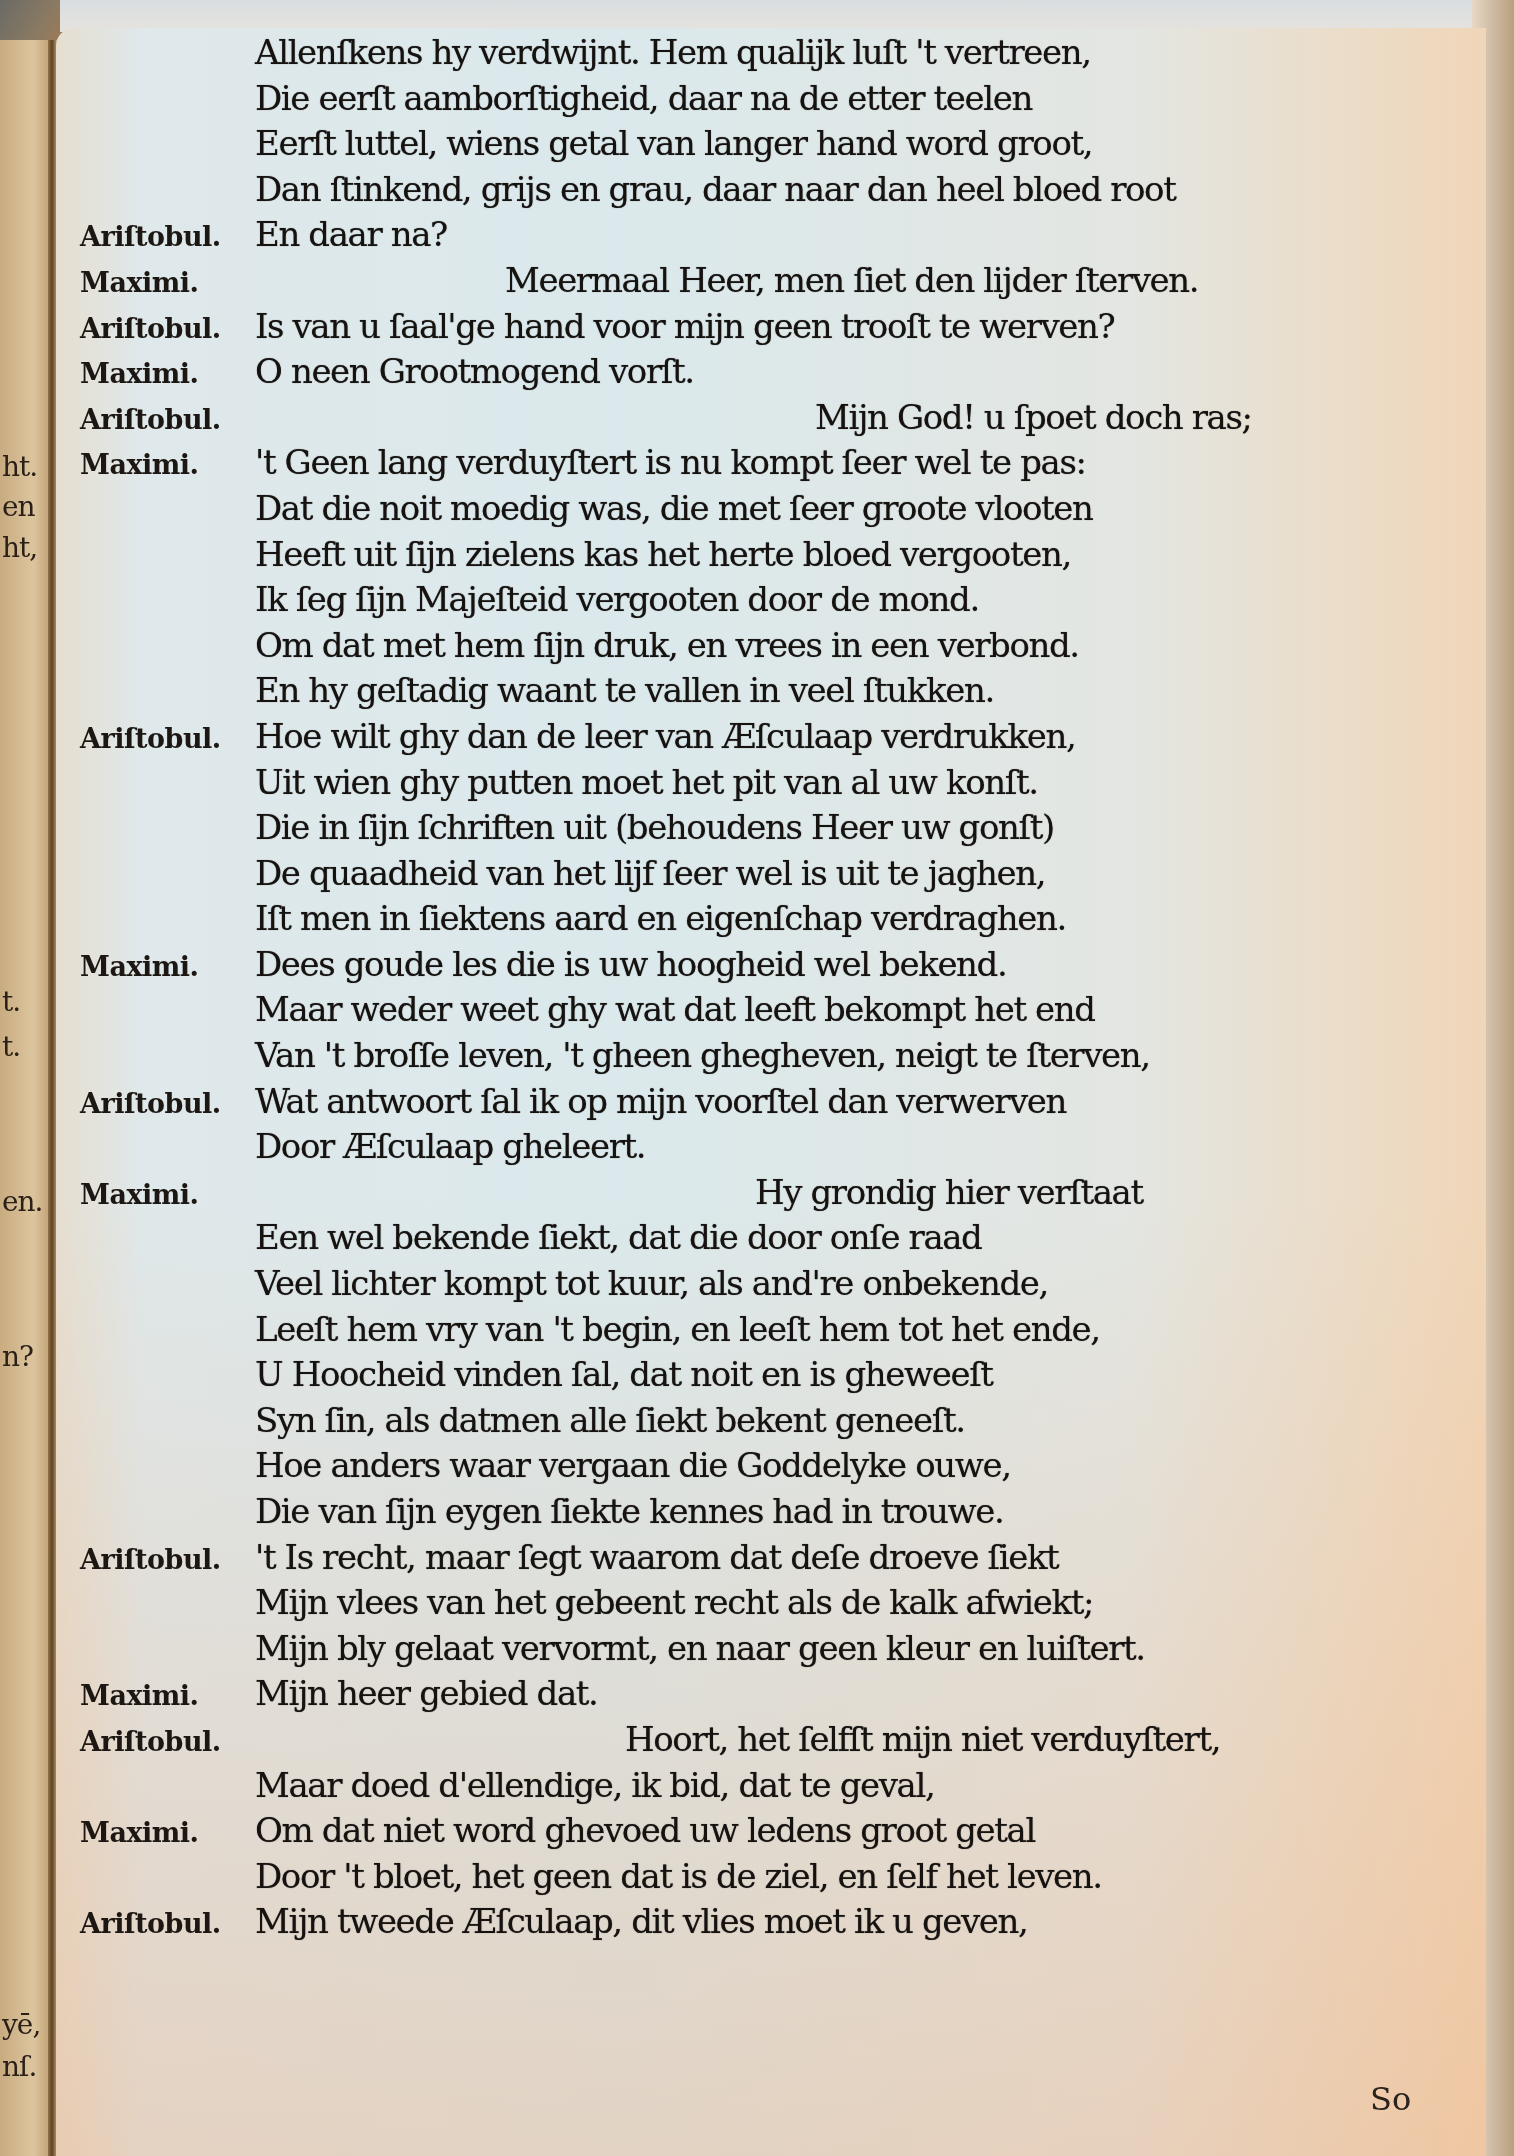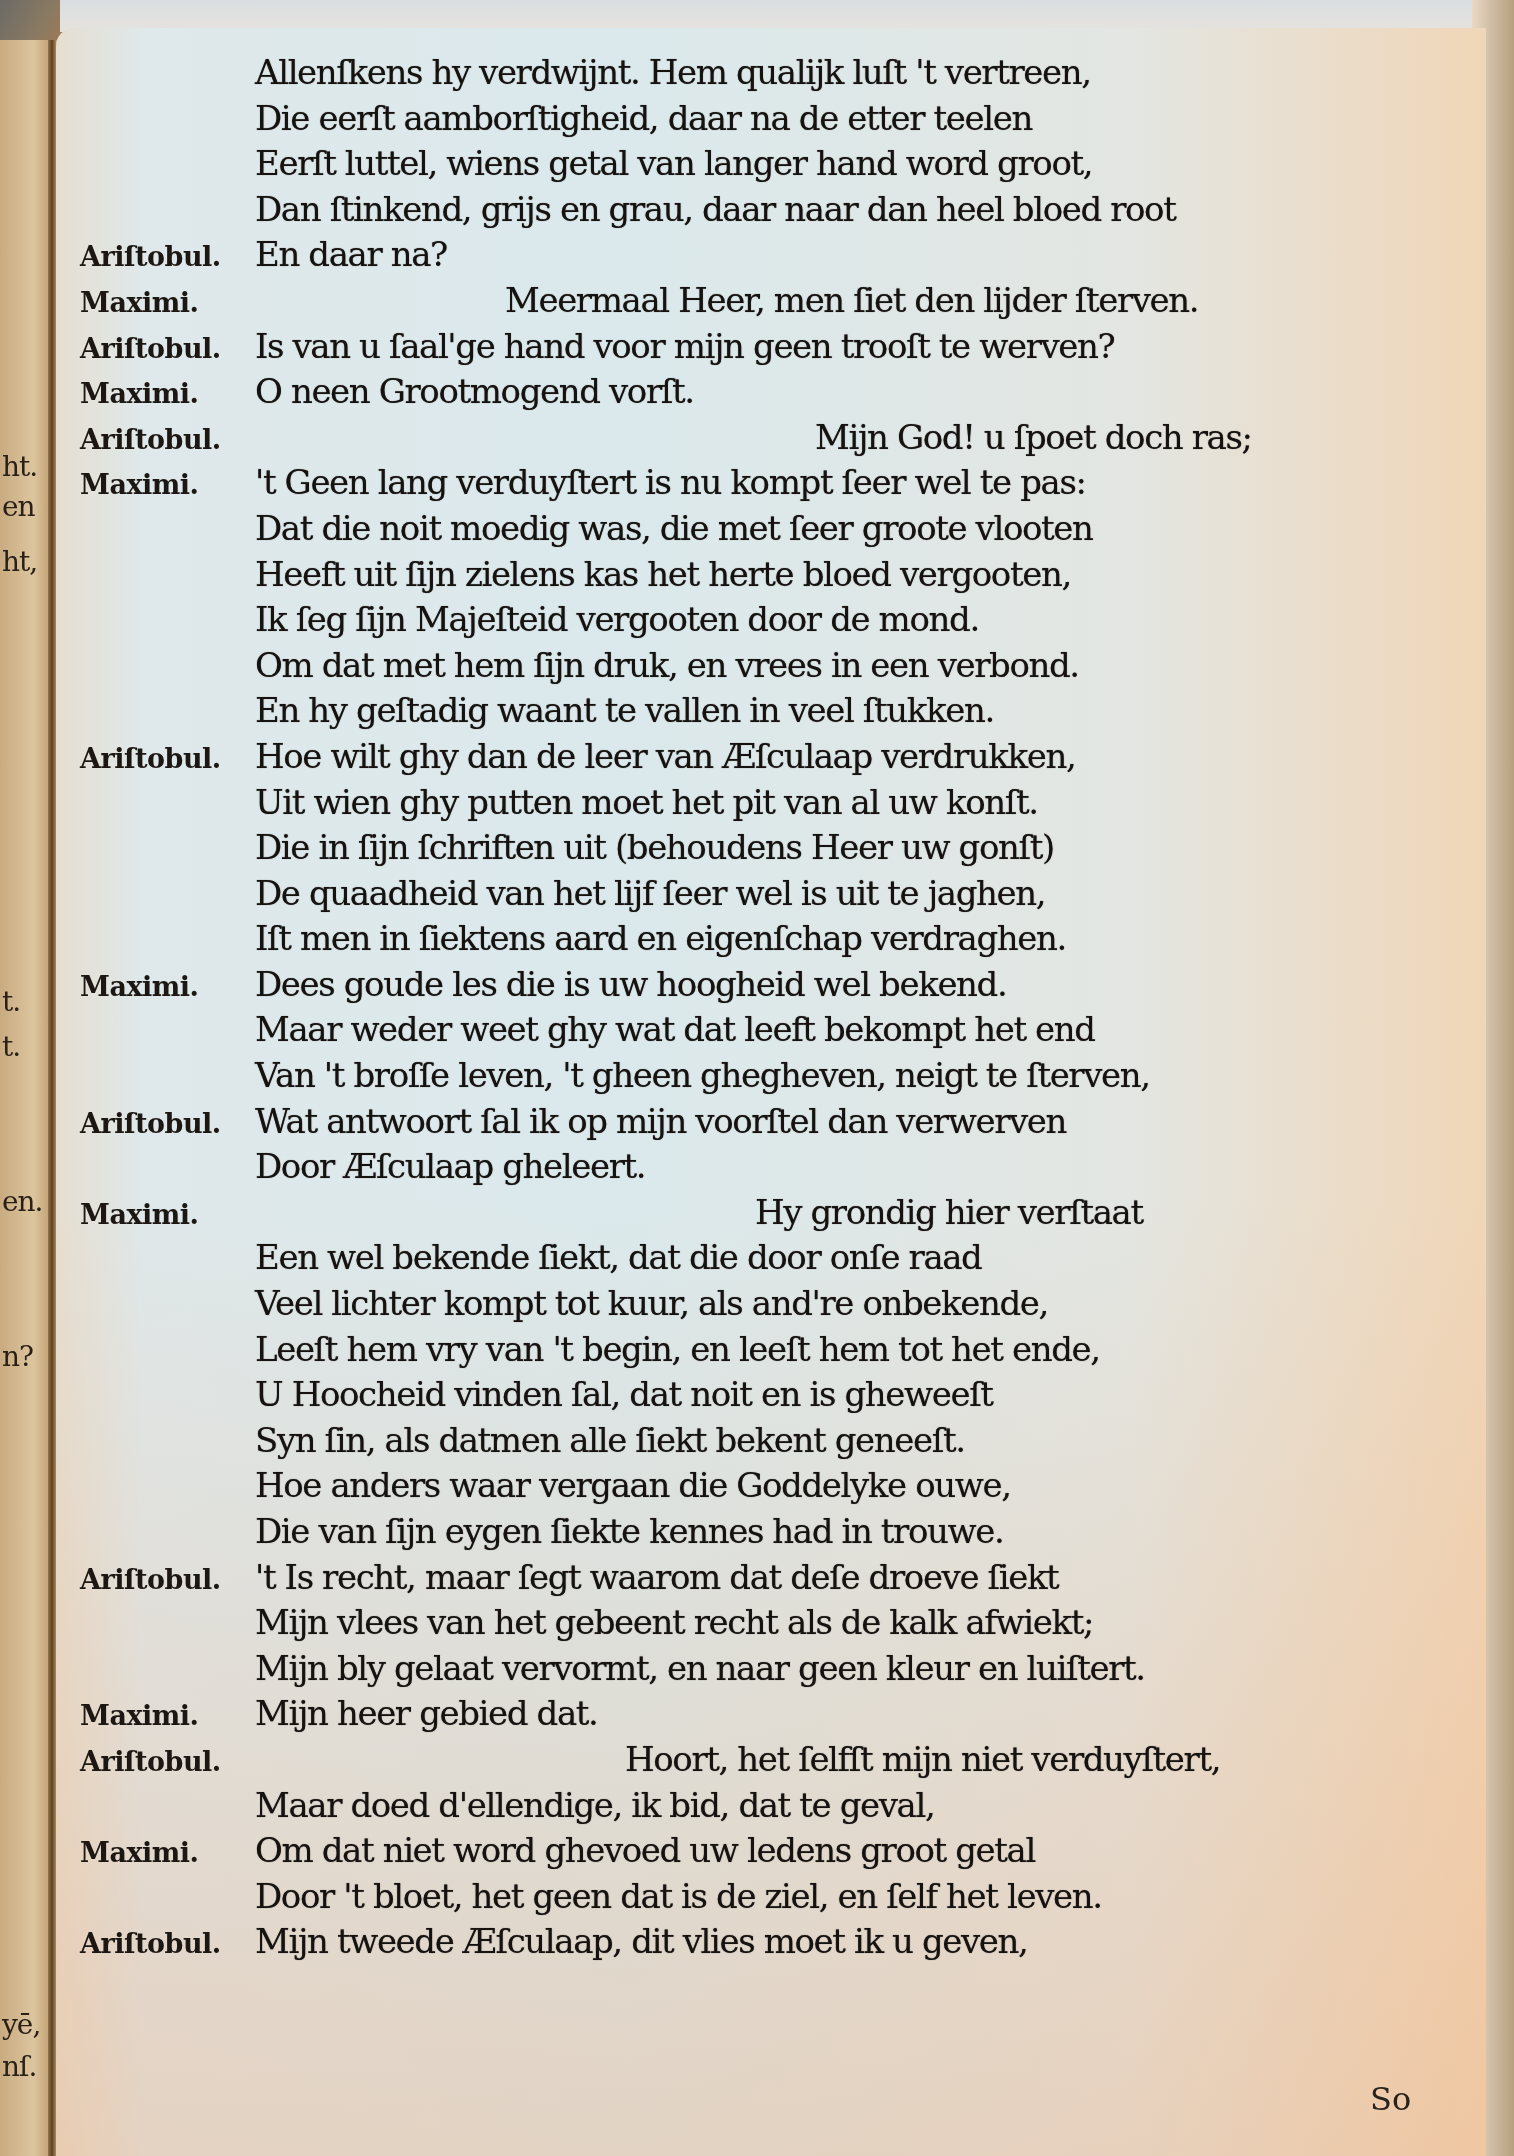--- a/index.html
+++ b/index.html
@@ -37,21 +37,21 @@
   }
   .page-edge-top {
     position: absolute; left: 60px; top: 0; width: 1454px; height: 32px;
     background: linear-gradient(180deg, #d9dde0, #e6e3de);
   }
   .left-fragment {
     position: absolute; left: 2px; font-size: 28px; color: #2a2018;
     font-family: "DejaVu Serif", serif; letter-spacing: -1px;
   }
   .text-block {
-    position: absolute; left: 80px; top: 52px; width: 1320px;
+    position: absolute; left: 80px; top: 32px; width: 1320px;
   }
   .line {
     position: relative; height: 45.6px;
     display: flex; align-items: baseline;
   }
   .speaker {
     width: 175px; flex: 0 0 175px;
     font-family: "DejaVu Serif", serif; font-weight: bold;
     font-size: 27px; color: #1c1712; letter-spacing: -0.5px;
   }
@@ -77,21 +77,21 @@
   <div class="left-page"></div>
   <div class="binding-top"></div>
   <div class="page-edge-top"></div>
   <div class="page-edge"></div>
   <div class="right-page"></div>
   <div class="gutter"></div>
 
   <div>
     <span class="left-fragment" style="top:450px">ht.</span>
     <span class="left-fragment" style="top:490px">en</span>
-    <span class="left-fragment" style="top:545px">ht,</span>
+    <span class="left-fragment" style="top:531px">ht,</span>
     <span class="left-fragment" style="top:985px">t.</span>
     <span class="left-fragment" style="top:1030px">t.</span>
     <span class="left-fragment" style="top:1185px">en.</span>
     <span class="left-fragment" style="top:1340px">n?</span>
     <span class="left-fragment" style="top:2008px">yē,</span>
     <span class="left-fragment" style="top:2050px">nſ.</span>
   </div>
 
   <div class="text-block" id="text-block">
       <div class="line">

